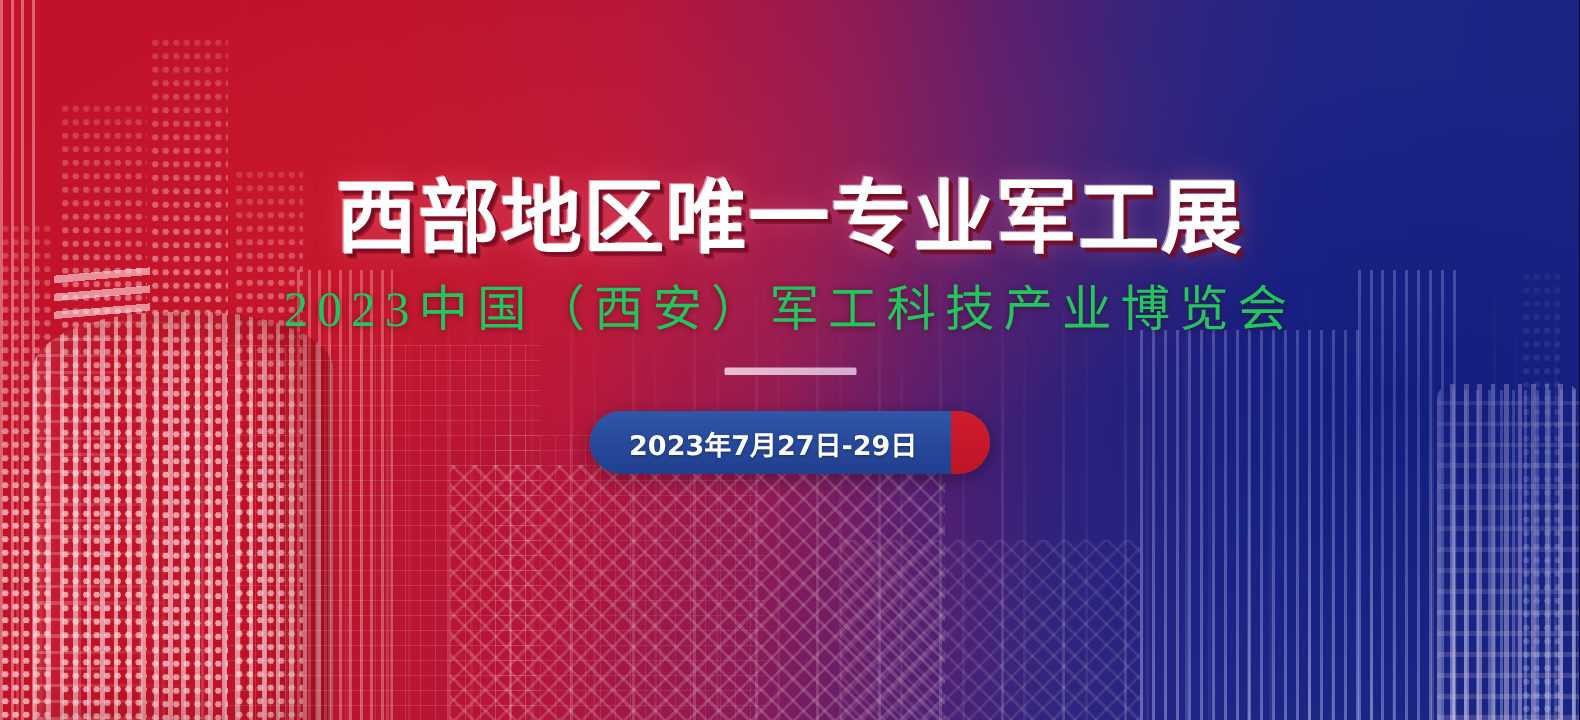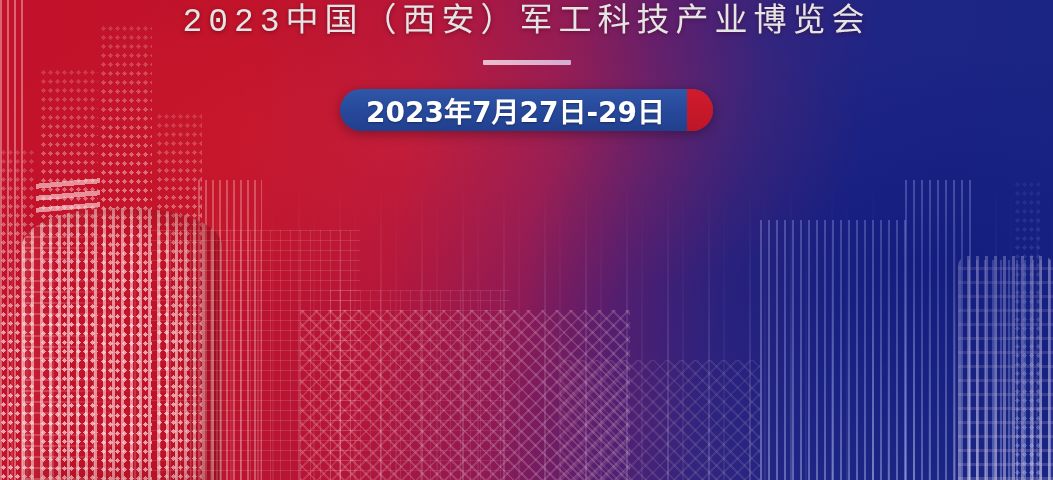--- a/index.html
+++ b/index.html
@@ -141,26 +141,26 @@
     letter-spacing: 1px;
     white-space: nowrap;
     text-shadow:
        2px  2px 0 rgba(120,10,30,0.85),
        3px  3px 0 rgba(110,12,34,0.60),
       -1px -1px 0 rgba(255,255,255,0.55),
        0 0 18px rgba(255,120,140,0.45);
   }
 
   .subhead {
-    margin-top: 6px;
-    font-family: Liberation Mono, monospace;
+    margin-top: 18px;
+    font-family: Liberation Serif, serif;
     font-size: 33px;
     font-weight: 400;
     line-height: 1;
-    color: #e5e5e5;
+    color: #22c55e;
     letter-spacing: 6px;
     white-space: nowrap;
     text-shadow: 0 1px 4px rgba(60,0,20,0.55);
   }
 
   .divider {
     margin-top: 21px;
     width: 88px;
     height: 5px;
     background: linear-gradient(90deg, rgba(238,198,212,0.95), rgba(216,180,214,0.95));
@@ -174,21 +174,21 @@
     height: 42px;
     border-radius: 21px;
     overflow: hidden;
     box-shadow: 0 3px 12px rgba(0,0,0,0.32);
   }
   .badge-seg {
     display: flex;
     align-items: center;
     justify-content: center;
     font-family: "DejaVu Sans", "Liberation Sans", sans-serif;
-    font-size: 28px;
+    font-size: 18px;
     font-weight: 700;
     color: #ffffff;
     white-space: nowrap;
     letter-spacing: 0px;
     text-shadow: 0 1px 2px rgba(0,0,0,0.35);
   }
   .badge-date {
     background: linear-gradient(180deg, #2f57a8 0%, #27489a 55%, #213f8e 100%);
     padding: 0 22px 0 26px;
   }
@@ -253,20 +253,21 @@
 
   <div class="tower fade" style="left:1014px; width:26px; height:300px; opacity:.45;
               background-image: radial-gradient(circle at 50% 50%, rgba(200,210,255,0.7) 0 36%, rgba(255,255,255,0) 38%);"></div>
 
   <div class="beams" style="height:300px;"></div>
 
   <div class="bg-vignette"></div>
 
   <div class="content">
 
+    <div class="headline">西部地区唯一专业军工展</div>
 
     <div class="subhead">2023中国（西安）军工科技产业博览会</div>
 
     <div class="divider"></div>
 
     <div class="badge">
       <div class="badge-seg badge-date">2023年7月27日-29日</div>
       <div class="badge-slash"></div>
     </div>
 

